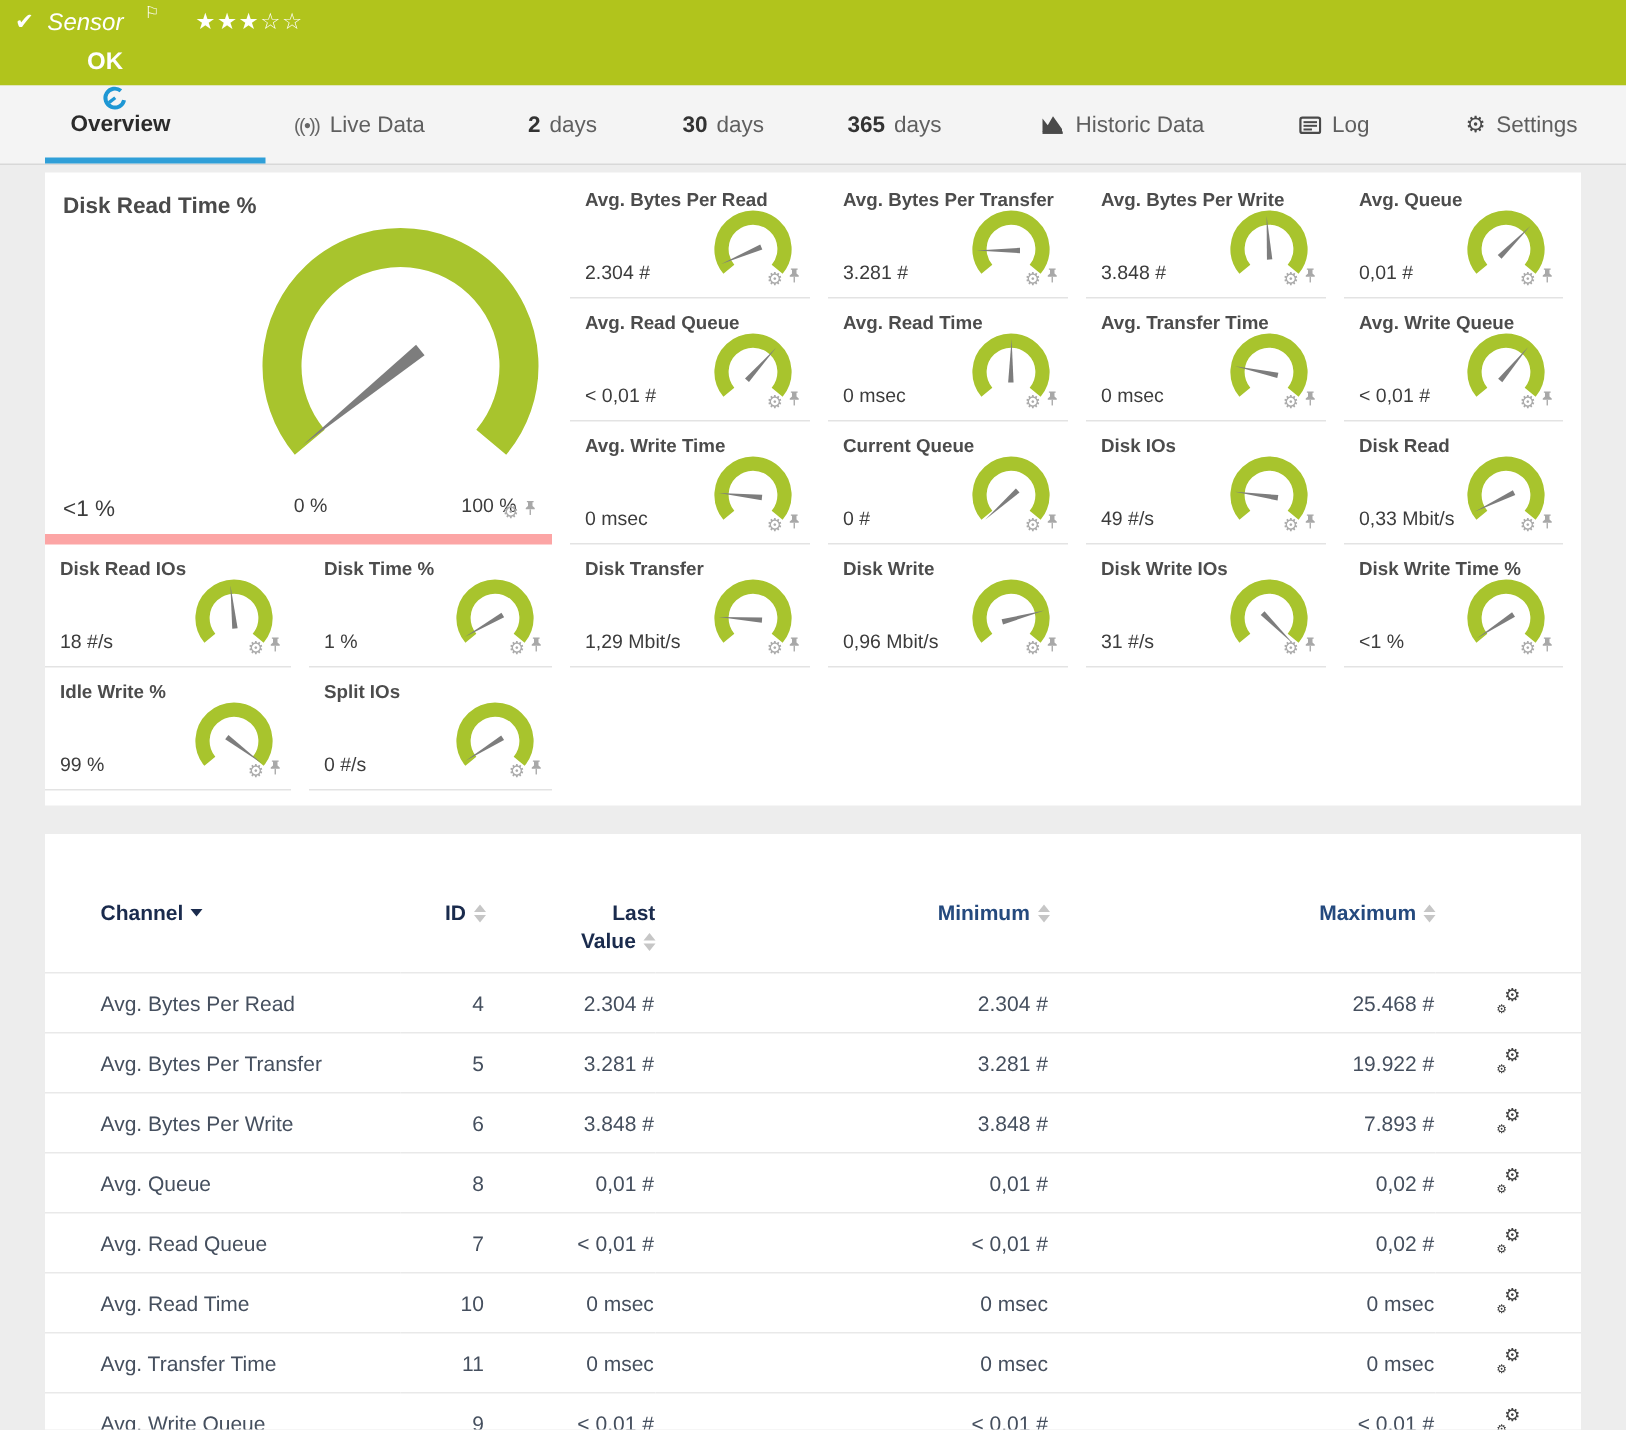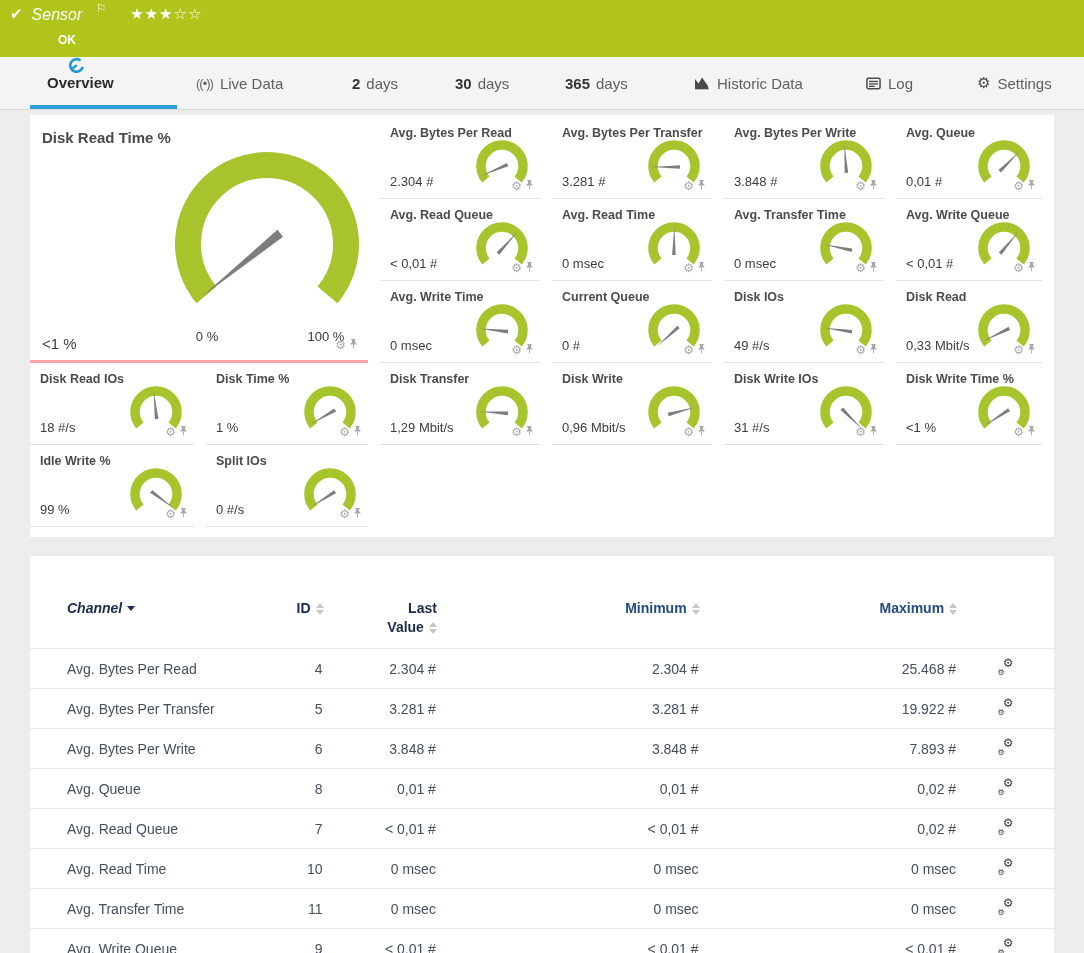--- a/index.html
+++ b/index.html
@@ -10,21 +10,21 @@
     -webkit-font-smoothing:antialiased;
   }
   
   .sensor-bar{height:57px;background:#b1c41c;color:#fff;position:relative;}
   .sensor-line1{position:absolute;top:6px;left:10px;white-space:nowrap;display:flex;align-items:baseline;}
   .check{font-size:15px;margin-right:9px;position:relative;top:-1px;}
   .kicker{font-style:italic;font-size:16px;margin-right:9px;}
   .sensor-title{font-weight:bold;font-size:21px;letter-spacing:-0.2px;}
   .flag{font-size:11px;position:relative;top:-8px;margin-left:5px;}
   .stars{font-size:15px;margin-left:24px;letter-spacing:1px;position:relative;top:-1px;}
-  .ok-status{position:absolute;top:33px;left:58px;font-size:12px;font-weight:bold;}
+  .ok-status{position:absolute;top:33px;left:58px;font-size:16px;font-weight:bold;}
   
   .tabstrip{height:52px;background:#f4f4f4;border-bottom:1px solid #d8d8d8;position:relative;}
   .tab{position:absolute;top:0;height:52px;display:flex;align-items:center;font-size:15px;color:#5f5f5f;cursor:pointer;white-space:nowrap;}
   .tab .tab-icon{margin-right:7px;display:inline-flex;align-items:center;}
   .tab .tab-prefix{color:#333;font-weight:bold;margin-right:6px;}
   .tab.active .tab-label{color:#2b2b2b;font-weight:bold;}
   .tab-pos-0{left:47px;flex-direction:column;}.tab-pos-1{left:196px;}.tab-pos-2{left:352px;}.tab-pos-3{left:455px;}
   .tab-pos-4{left:565px;justify-content:flex-end;}.tab-pos-5{left:694px;}.tab-pos-6{left:866px;}.tab-pos-7{left:977px;}
   .active-underline{position:absolute;left:30px;bottom:0;width:147px;height:4px;background:#2f9fd8;}
   .broadcast-txt{font-size:13px;color:#666;letter-spacing:-1px;}
@@ -33,36 +33,36 @@
   .card{width:1024px;margin-left:30px;background:#fff;}
   .card-gauges{margin-top:5px;padding:2px 0 10px 0;}
   .gauge-grid{display:grid;grid-template-columns:176px 174px 172px 172px 172px 158px;grid-auto-rows:82px;}
   .gcell{position:relative;margin-right:12px;border-bottom:1px solid #e3e3e3;}
   .gcell .gtitle{position:absolute;left:10px;top:9px;font-size:12.5px;font-weight:bold;color:#4c4c4c;white-space:nowrap;}
   .gcell .gvalue{position:absolute;left:10px;bottom:9px;font-size:13px;color:#3c3c3c;white-space:nowrap;}
   .gcell .gsvg{position:absolute;right:8px;top:20px;}
   .cell-icons{position:absolute;right:6px;bottom:3px;display:flex;align-items:center;gap:3px;}
   .cog{font-size:12px;color:#ababab;font-style:normal;line-height:1;}
   
-  .bigcell{grid-column:1/3;grid-row:1/4;position:relative;margin-right:12px;border-bottom:3px solid #fca5a5;}
+  .bigcell{grid-column:1/3;grid-row:1/4;position:relative;margin-right:12px;border-bottom:7px solid #fca5a5;}
   .bigcell .btitle{position:absolute;left:12px;top:12px;font-size:15px;font-weight:bold;color:#4a4a4a;}
   .bigcell .bvalue{position:absolute;left:12px;bottom:8px;font-size:15px;color:#3c3c3c;}
   .bigcell .bsvg{position:absolute;left:132px;top:30px;}
   .scale-min{position:absolute;left:177px;top:212px;transform:translateX(-50%);font-size:13px;color:#3c3c3c;}
   .scale-max{position:absolute;left:296px;top:212px;transform:translateX(-50%);font-size:13px;color:#3c3c3c;}
   .bigcell .cell-icons{right:10px;bottom:6px;}
   
   .card-table{margin-top:19px;height:420px;padding-top:44px;}
   table.chan{border-collapse:collapse;width:1024px;table-layout:fixed;font-size:14px;}
   table.chan col.c-ch{width:230px;}table.chan col.c-id{width:55px;}
   table.chan col.c-last{width:110px;}table.chan col.c-min{width:255px;}
   table.chan col.c-max{width:250px;}table.chan col.c-set{width:94px;}
   th{font-weight:bold;vertical-align:top;padding:0 0 13px 0;}
   th .hwrap{display:flex;justify-content:flex-end;align-items:flex-start;gap:5px;}
-  th.h-ch .hwrap{justify-content:flex-start;padding-left:37px;font-style:italic;}
+  th.h-ch .hwrap{justify-content:flex-start;padding-left:37px;}
   th.h-ch{color:#1a2b4d;}th.h-id,th.h-last{color:#1a2b4d;text-align:right;}
   th.h-min,th.h-max{color:#254a7e;}
   .two-line{text-align:right;}
   .two-line .l2{display:flex;justify-content:flex-end;gap:5px;margin-top:3px;}
   .sort{display:inline-flex;flex-direction:column;gap:2px;margin-top:3px;}
   .sort i{width:0;height:0;border-left:4px solid transparent;border-right:4px solid transparent;}
   .sort .up{border-bottom:5px solid #c6c6c6;}
   .sort .down{border-top:5px solid #c6c6c6;}
   .caret{width:0;height:0;border-left:4px solid transparent;border-right:4px solid transparent;border-top:5px solid #1a2b4d;display:inline-block;margin-top:6px;}
   tbody td{border-top:1px solid #e9e9e9;height:37px;color:#454f5e;}

